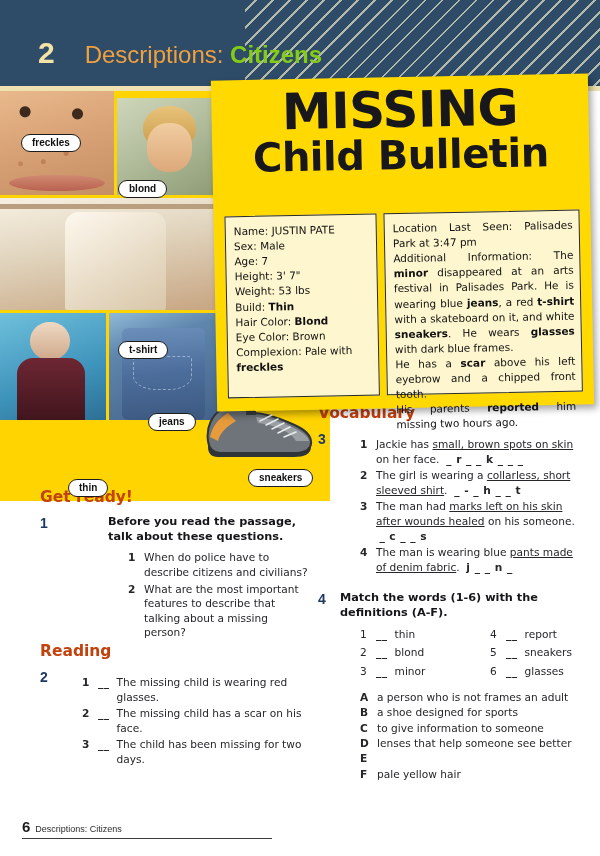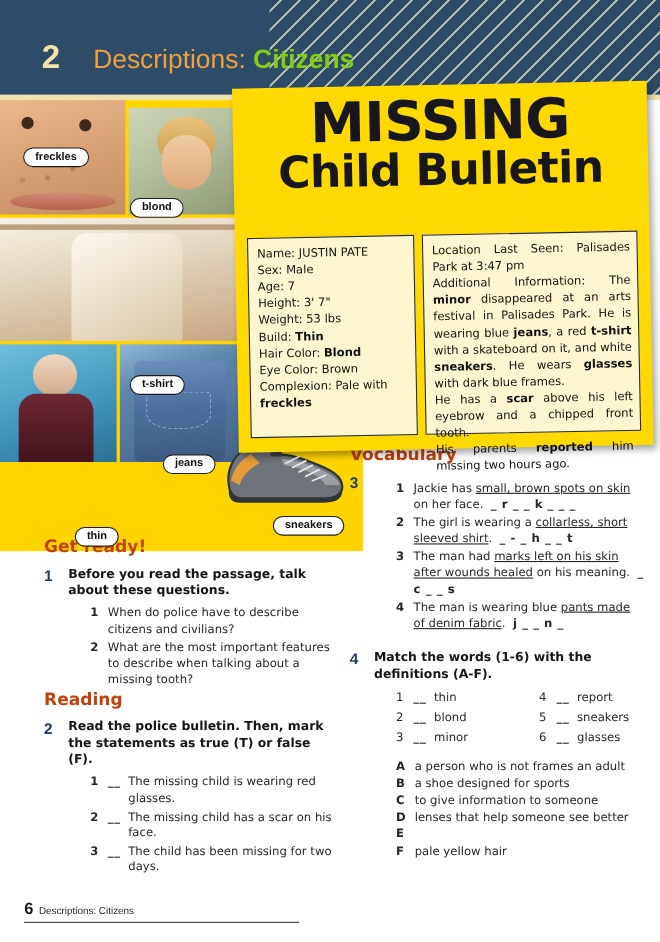--- a/index.html
+++ b/index.html
@@ -424,41 +424,40 @@
 
   </div>
 </div>
 
 <div class="col-left">
 
   <div class="sec-head">Get ready!</div>
 
   <div class="ex">
     <div class="ex-num">1</div>
-    <div style="flex:1;">
+    <div style="flex:1;margin-left:46px;">
       <div class="ex-prompt">Before you read the passage, talk about these questions.</div>
       <div class="sublist">
         <div class="sub-item">
           <span class="sub-marker">1</span>
           <span>When do police have to describe citizens and civilians?</span>
         </div>
         <div class="sub-item">
           <span class="sub-marker">2</span>
-          <span>What are the most important features to describe when talking about a missing tooth?</span>
+          <span>What are the most important features to describe that talking about a missing person?</span>
         </div>
       </div>
     </div>
   </div>
 
   <div class="sec-head" style="">Reading</div>
 
   <div class="ex">
     <div class="ex-num">2</div>
     <div style="flex:1;">
-      <div class="ex-prompt">Read the police bulletin. Then, mark the statements as true (T) or false (F).</div>
       <div class="sublist">
         <div class="sub-item">
           <span class="sub-marker">1</span>
           <span class="blank">__</span>
           <span>The missing child is wearing red glasses.</span>
         </div>
         <div class="sub-item">
           <span class="sub-marker">2</span>
           <span class="blank">__</span>
           <span>The missing child has a scar on his face.</span>
@@ -485,21 +484,21 @@
         <div class="sub-item">
           <span class="sub-marker">1</span>
           <span><span>Jackie has </span><u>small, brown spots on skin</u><span> on her face.</span> &nbsp;<span class="blank">_ r _ _ k _ _ _</span></span>
         </div>
         <div class="sub-item">
           <span class="sub-marker">2</span>
           <span><span>The girl is wearing a </span><u>collarless, short sleeved shirt</u><span>.</span> &nbsp;<span class="blank">_ - _ h _ _ t</span></span>
         </div>
         <div class="sub-item">
           <span class="sub-marker">3</span>
-          <span><span>The man had </span><u>marks left on his skin after wounds healed</u><span> on his meaning.</span> &nbsp;<span class="blank">_ c _ _ s</span></span>
+          <span><span>The man had </span><u>marks left on his skin after wounds healed</u><span> on his someone.</span> &nbsp;<span class="blank">_ c _ _ s</span></span>
         </div>
         <div class="sub-item">
           <span class="sub-marker">4</span>
           <span><span>The man is wearing blue </span><u>pants made of denim fabric</u><span>.</span> &nbsp;<span class="blank">j _ _ n _</span></span>
         </div>
       </div>
     </div>
   </div>
 
   <div class="ex" style="margin-top:15px;">

